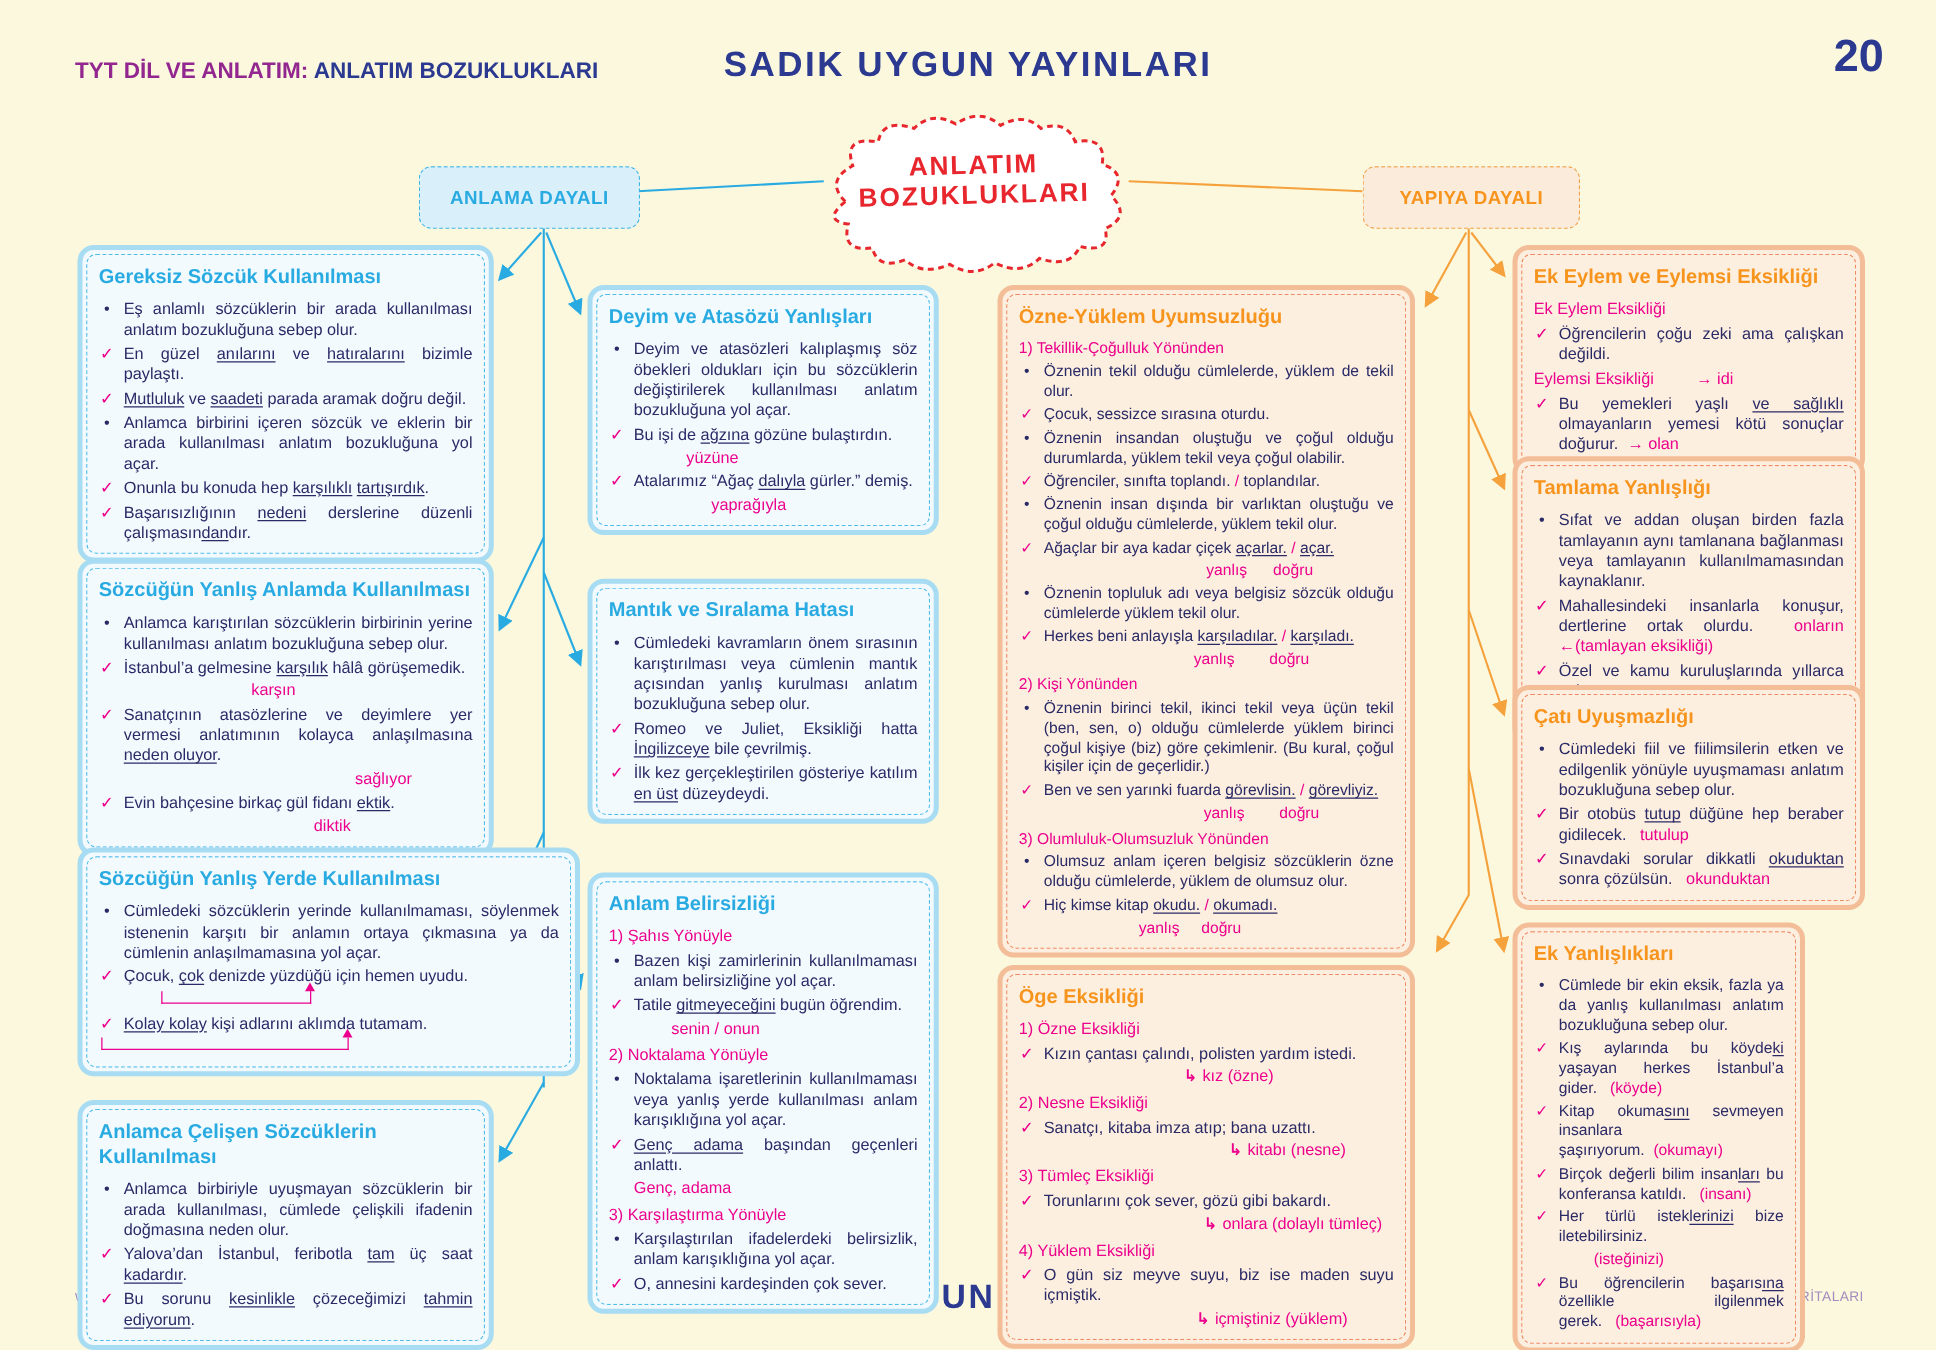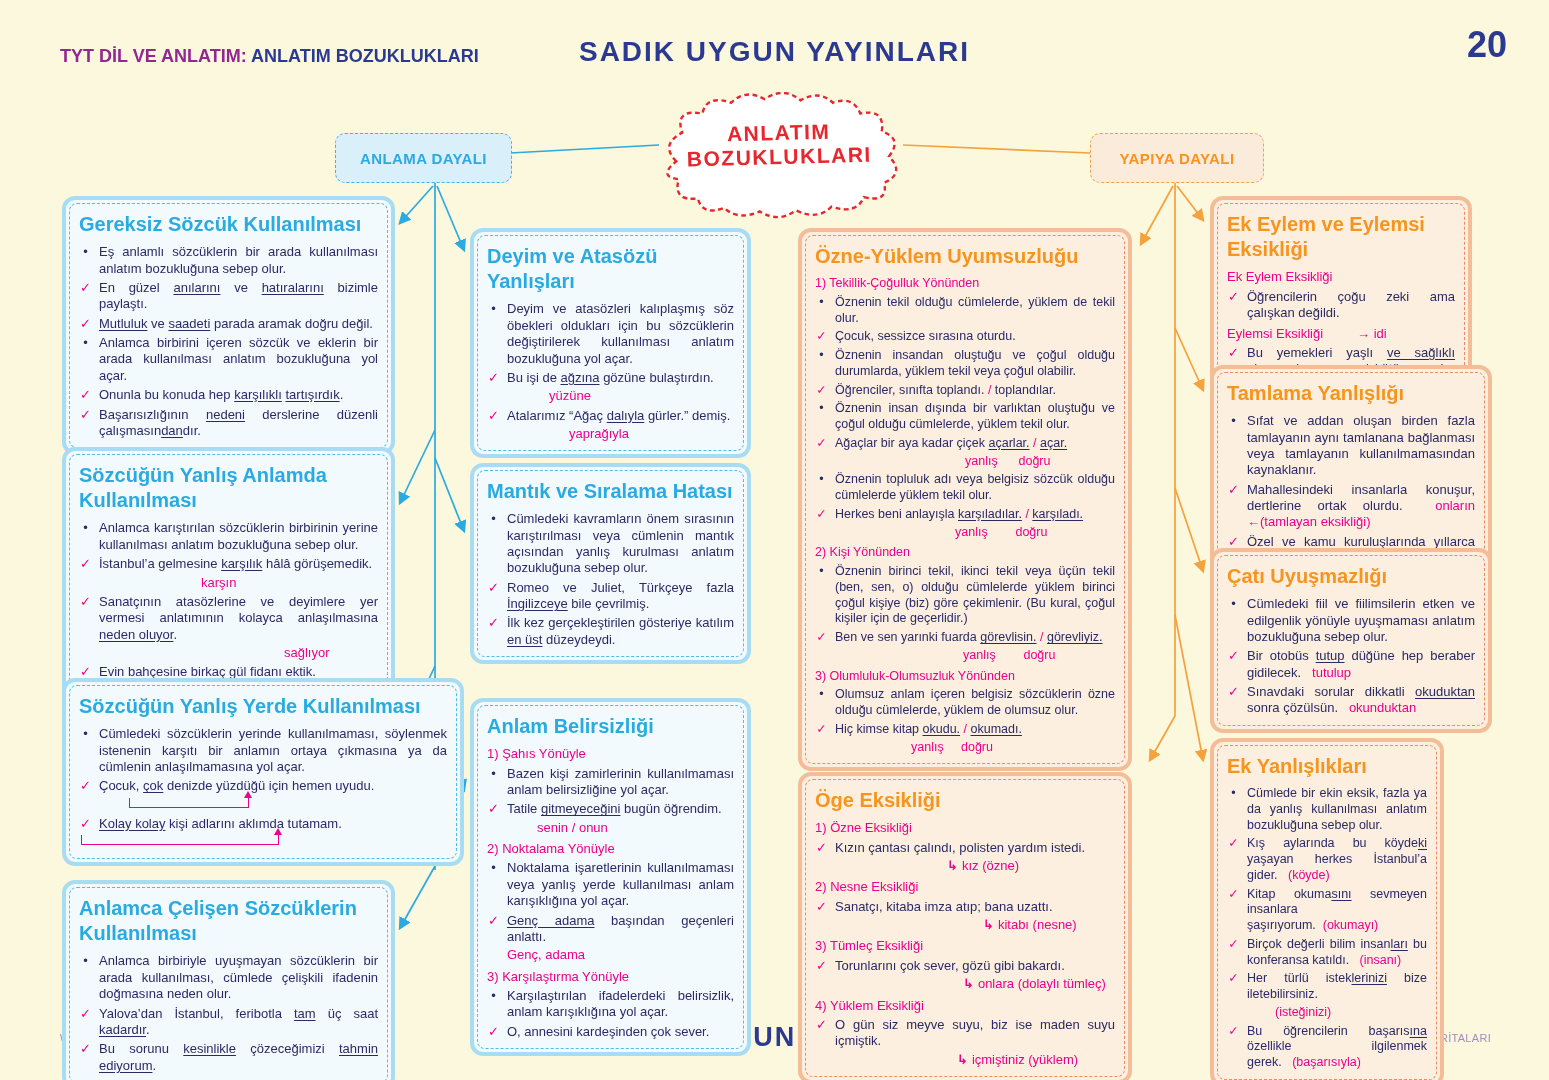--- a/index.html
+++ b/index.html
@@ -36,21 +36,21 @@
   #connectors .bl{stroke:#29ABE2;stroke-width:1.7;fill:none;}
   #connectors .or{stroke:#F5A13C;stroke-width:1.7;fill:none;}
   
   .box{position:absolute;border-radius:13px;padding:11px 13px 9px 13px;z-index:3;
     font-size:13px;line-height:1.26;box-sizing:border-box;}
   .box::before{content:"";position:absolute;inset:3px;border-radius:8px;pointer-events:none;}
   .box-blue{background:#F2FAFE;border:4px solid #A8DCF2;}
   .box-blue::before{border:1.5px dashed #4FBCEA;}
   .box-orange{background:#FCEFDF;border:4px solid #F3BD98;}
   .box-orange::before{border:1.5px dashed #EF8B64;}
-  .box-title{font-weight:bold;font-size:20px;margin:1px 0 7px 0;}
+  .box-title{font-weight:bold;font-size:16px;margin:1px 0 7px 0;}
   .box-blue .box-title{color:#29ABE2;}
   .box-orange .box-title{color:#F7941D;}
   .row{display:flex;gap:7px;margin:3px 0;}
   .mark{flex:0 0 13px;text-align:center;}
   .mark.chk{color:#EC008C;font-weight:bold;}
   .txt{flex:1;text-align:justify;}
   .u{text-decoration:underline;text-underline-offset:2px;}
   .pk{color:#EC008C;}
   .num{color:#EC008C;margin:5px 0 2px 0;}
   .corr{color:#EC008C;margin:-1px 0 3px 0;}
@@ -219,21 +219,21 @@
         <div class="corr" style="padding-left: 82px;"><span>yaprağıyla</span></div>
       </div>
       <div class="box box-blue" style="left: 470px; top: 463px; width: 281px;">
         <div class="box-title">Mantık ve Sıralama Hatası</div>
         <div class="row">
           <span class="mark">•</span>
           <div class="txt"><span>Cümledeki kavramların önem sırasının karıştırılması veya cümlenin mantık açısından yanlış kurulması anlatım bozukluğuna sebep olur.</span></div>
         </div>
         <div class="row">
           <span class="mark chk">✓</span>
-          <div class="txt"><span>Romeo ve Juliet, Türkçeye fazla </span><span class="u">İngilizceye</span><span> bile çevrilmiş.</span></div>
+          <div class="txt"><span>Romeo ve Juliet, Eksikliği hatta </span><span class="u">İngilizceye</span><span> bile çevrilmiş.</span></div>
         </div>
         <div class="row">
           <span class="mark chk">✓</span>
           <div class="txt"><span>İlk kez gerçekleştirilen gösteriye katılım </span><span class="u">en üst</span><span> düzeydeydi.</span></div>
         </div>
       </div>
       <div class="box box-blue" style="left: 470px; top: 698px; width: 281px;">
         <div class="box-title">Anlam Belirsizliği</div>
         <div class="num"><span>1) Şahıs Yönüyle</span></div>
         <div class="row">
@@ -343,21 +343,21 @@
           <div class="txt"><span>Torunlarını çok sever, gözü gibi bakardı.</span></div>
         </div>
         <div class="anote" style="padding-left: 148px;"><span class="aicon">↳</span><span>onlara (dolaylı tümleç)</span></div>
         <div class="num"><span>4) Yüklem Eksikliği</span></div>
         <div class="row">
           <span class="mark chk">✓</span>
           <div class="txt"><span>O gün siz meyve suyu, biz ise maden suyu içmiştik.</span></div>
         </div>
         <div class="anote" style="padding-left: 142px;"><span class="aicon">↳</span><span>içmiştiniz (yüklem)</span></div>
       </div>
-      <div class="box box-orange" style="left: 1210px; top: 196px; width: 262px;">
+      <div class="box box-orange" style="left: 1210px; top: 196px; width: 282px;">
         <div class="box-title">Ek Eylem ve Eylemsi Eksikliği</div>
         <div class="num"><span>Ek Eylem Eksikliği</span></div>
         <div class="row">
           <span class="mark chk">✓</span>
           <div class="txt"><span>Öğrencilerin çoğu zeki ama çalışkan değildi.</span></div>
         </div>
         <div class="subnote">
           <span class="sn-l">Eylemsi Eksikliği</span>
           <span class="sn-r">→ idi</span>
         </div>

